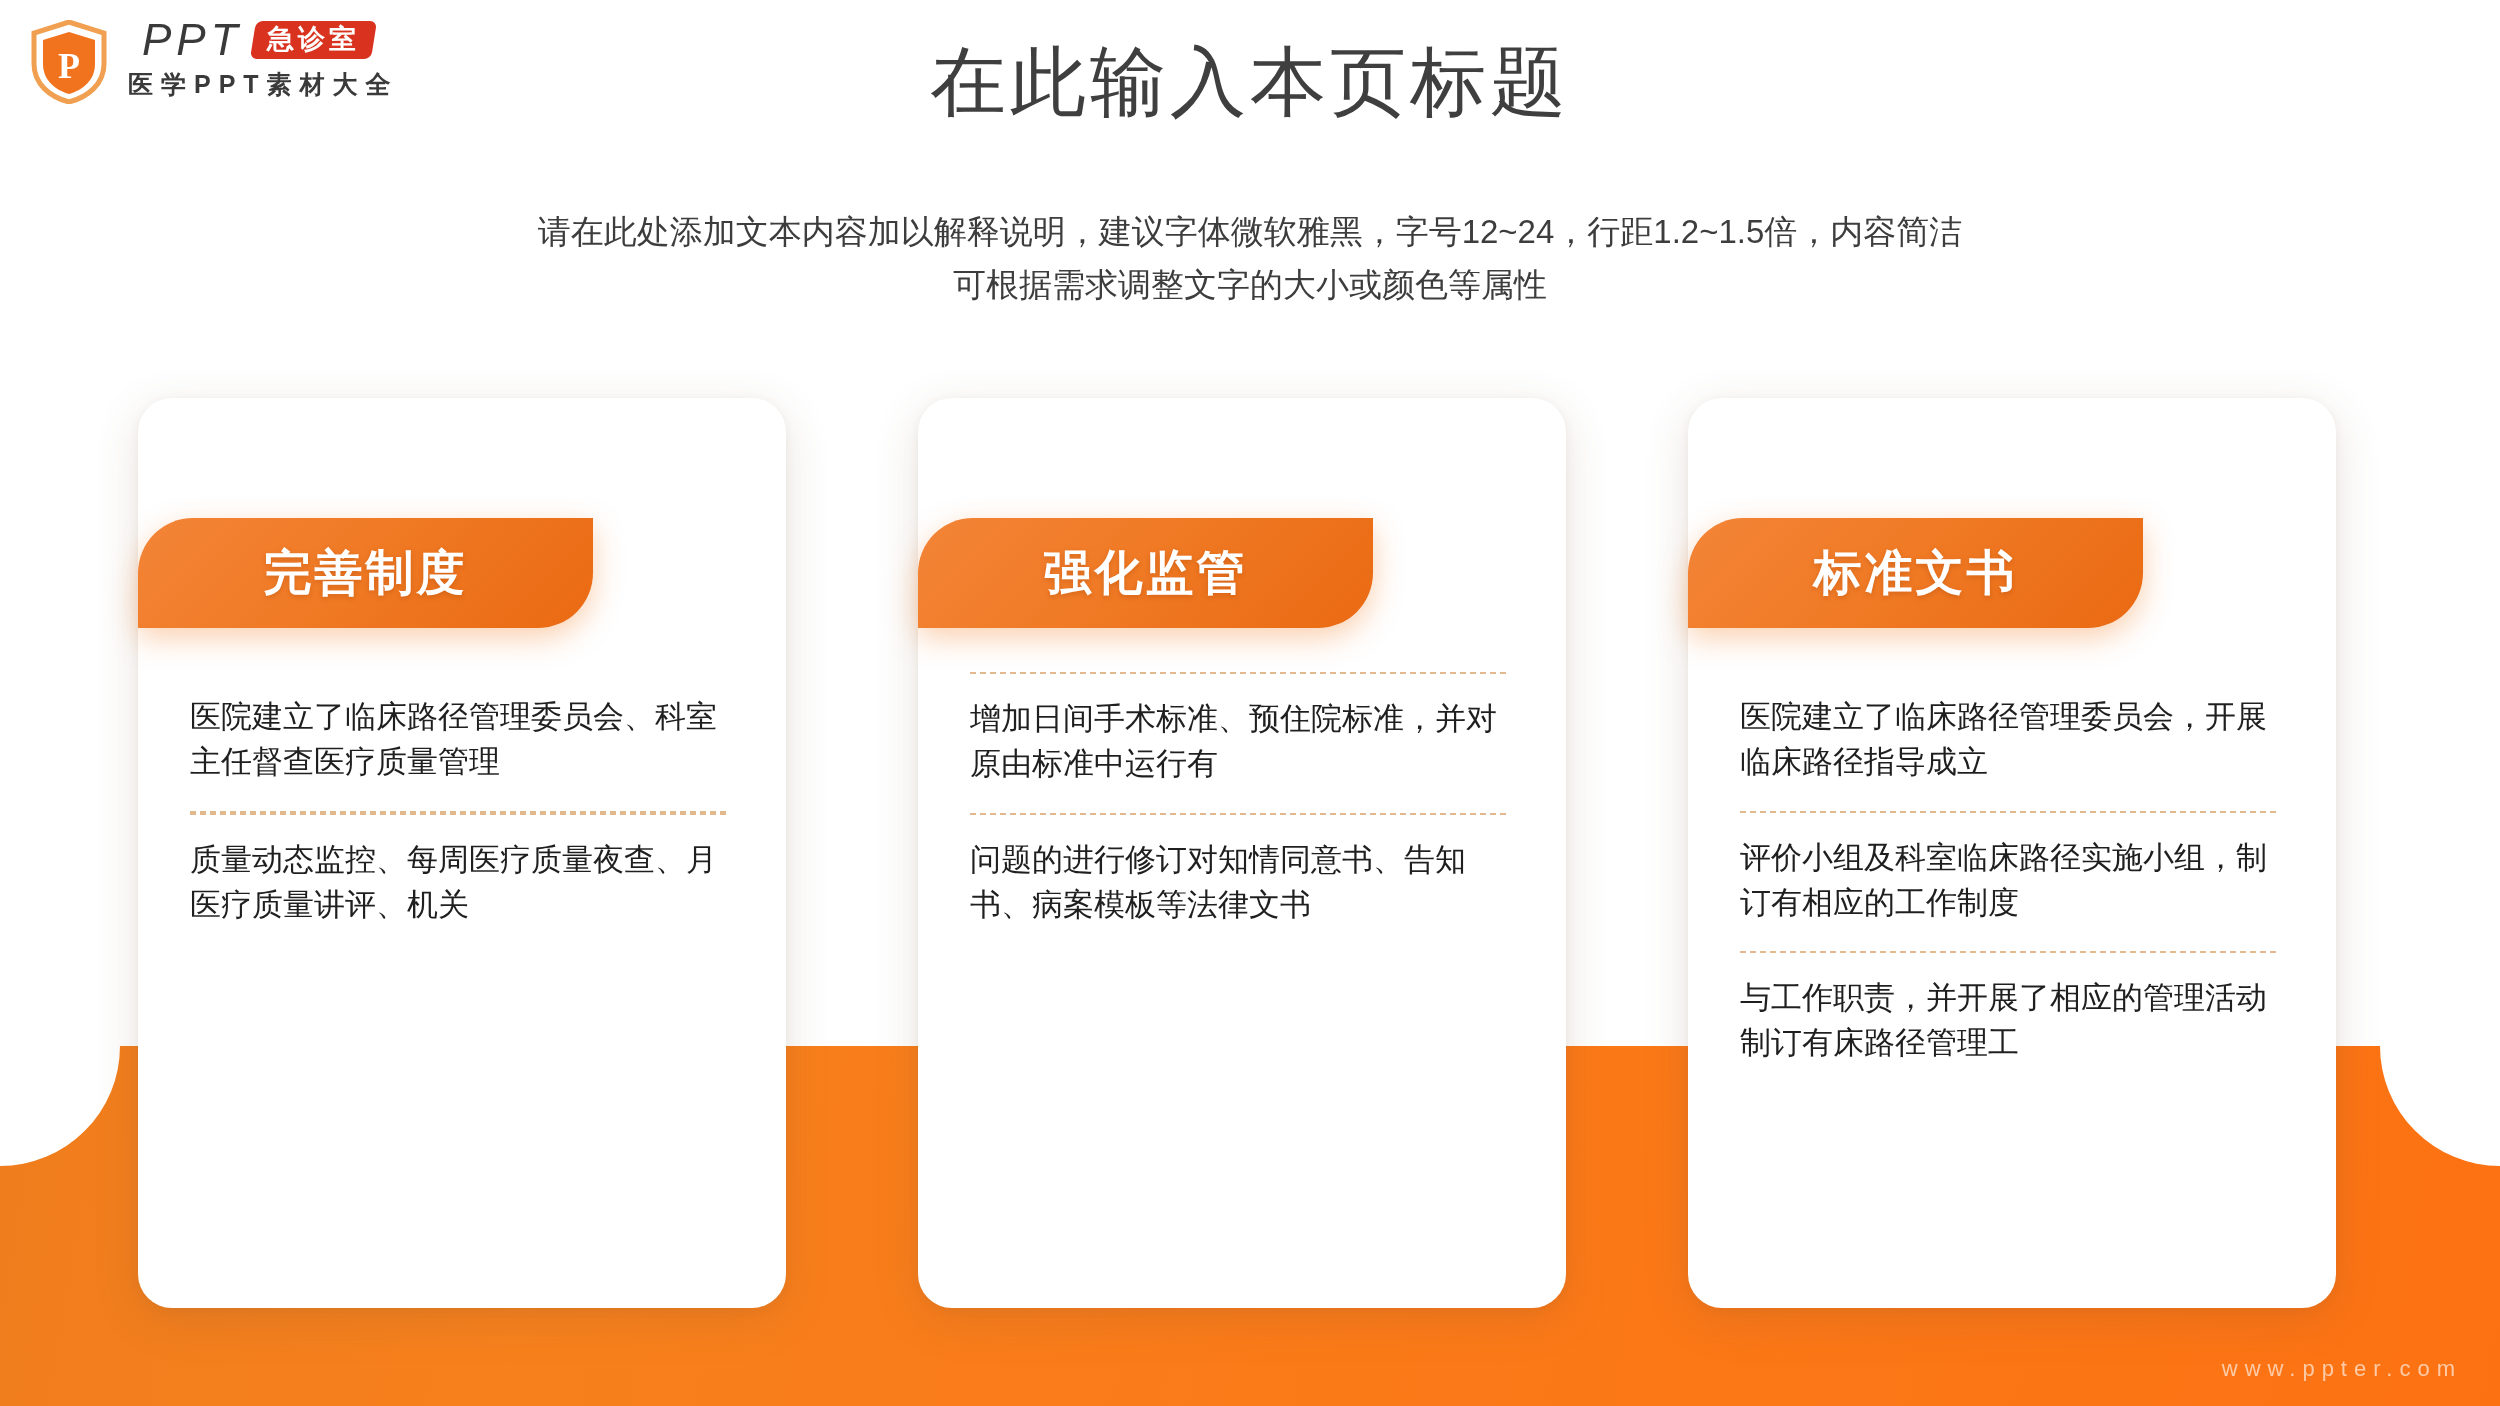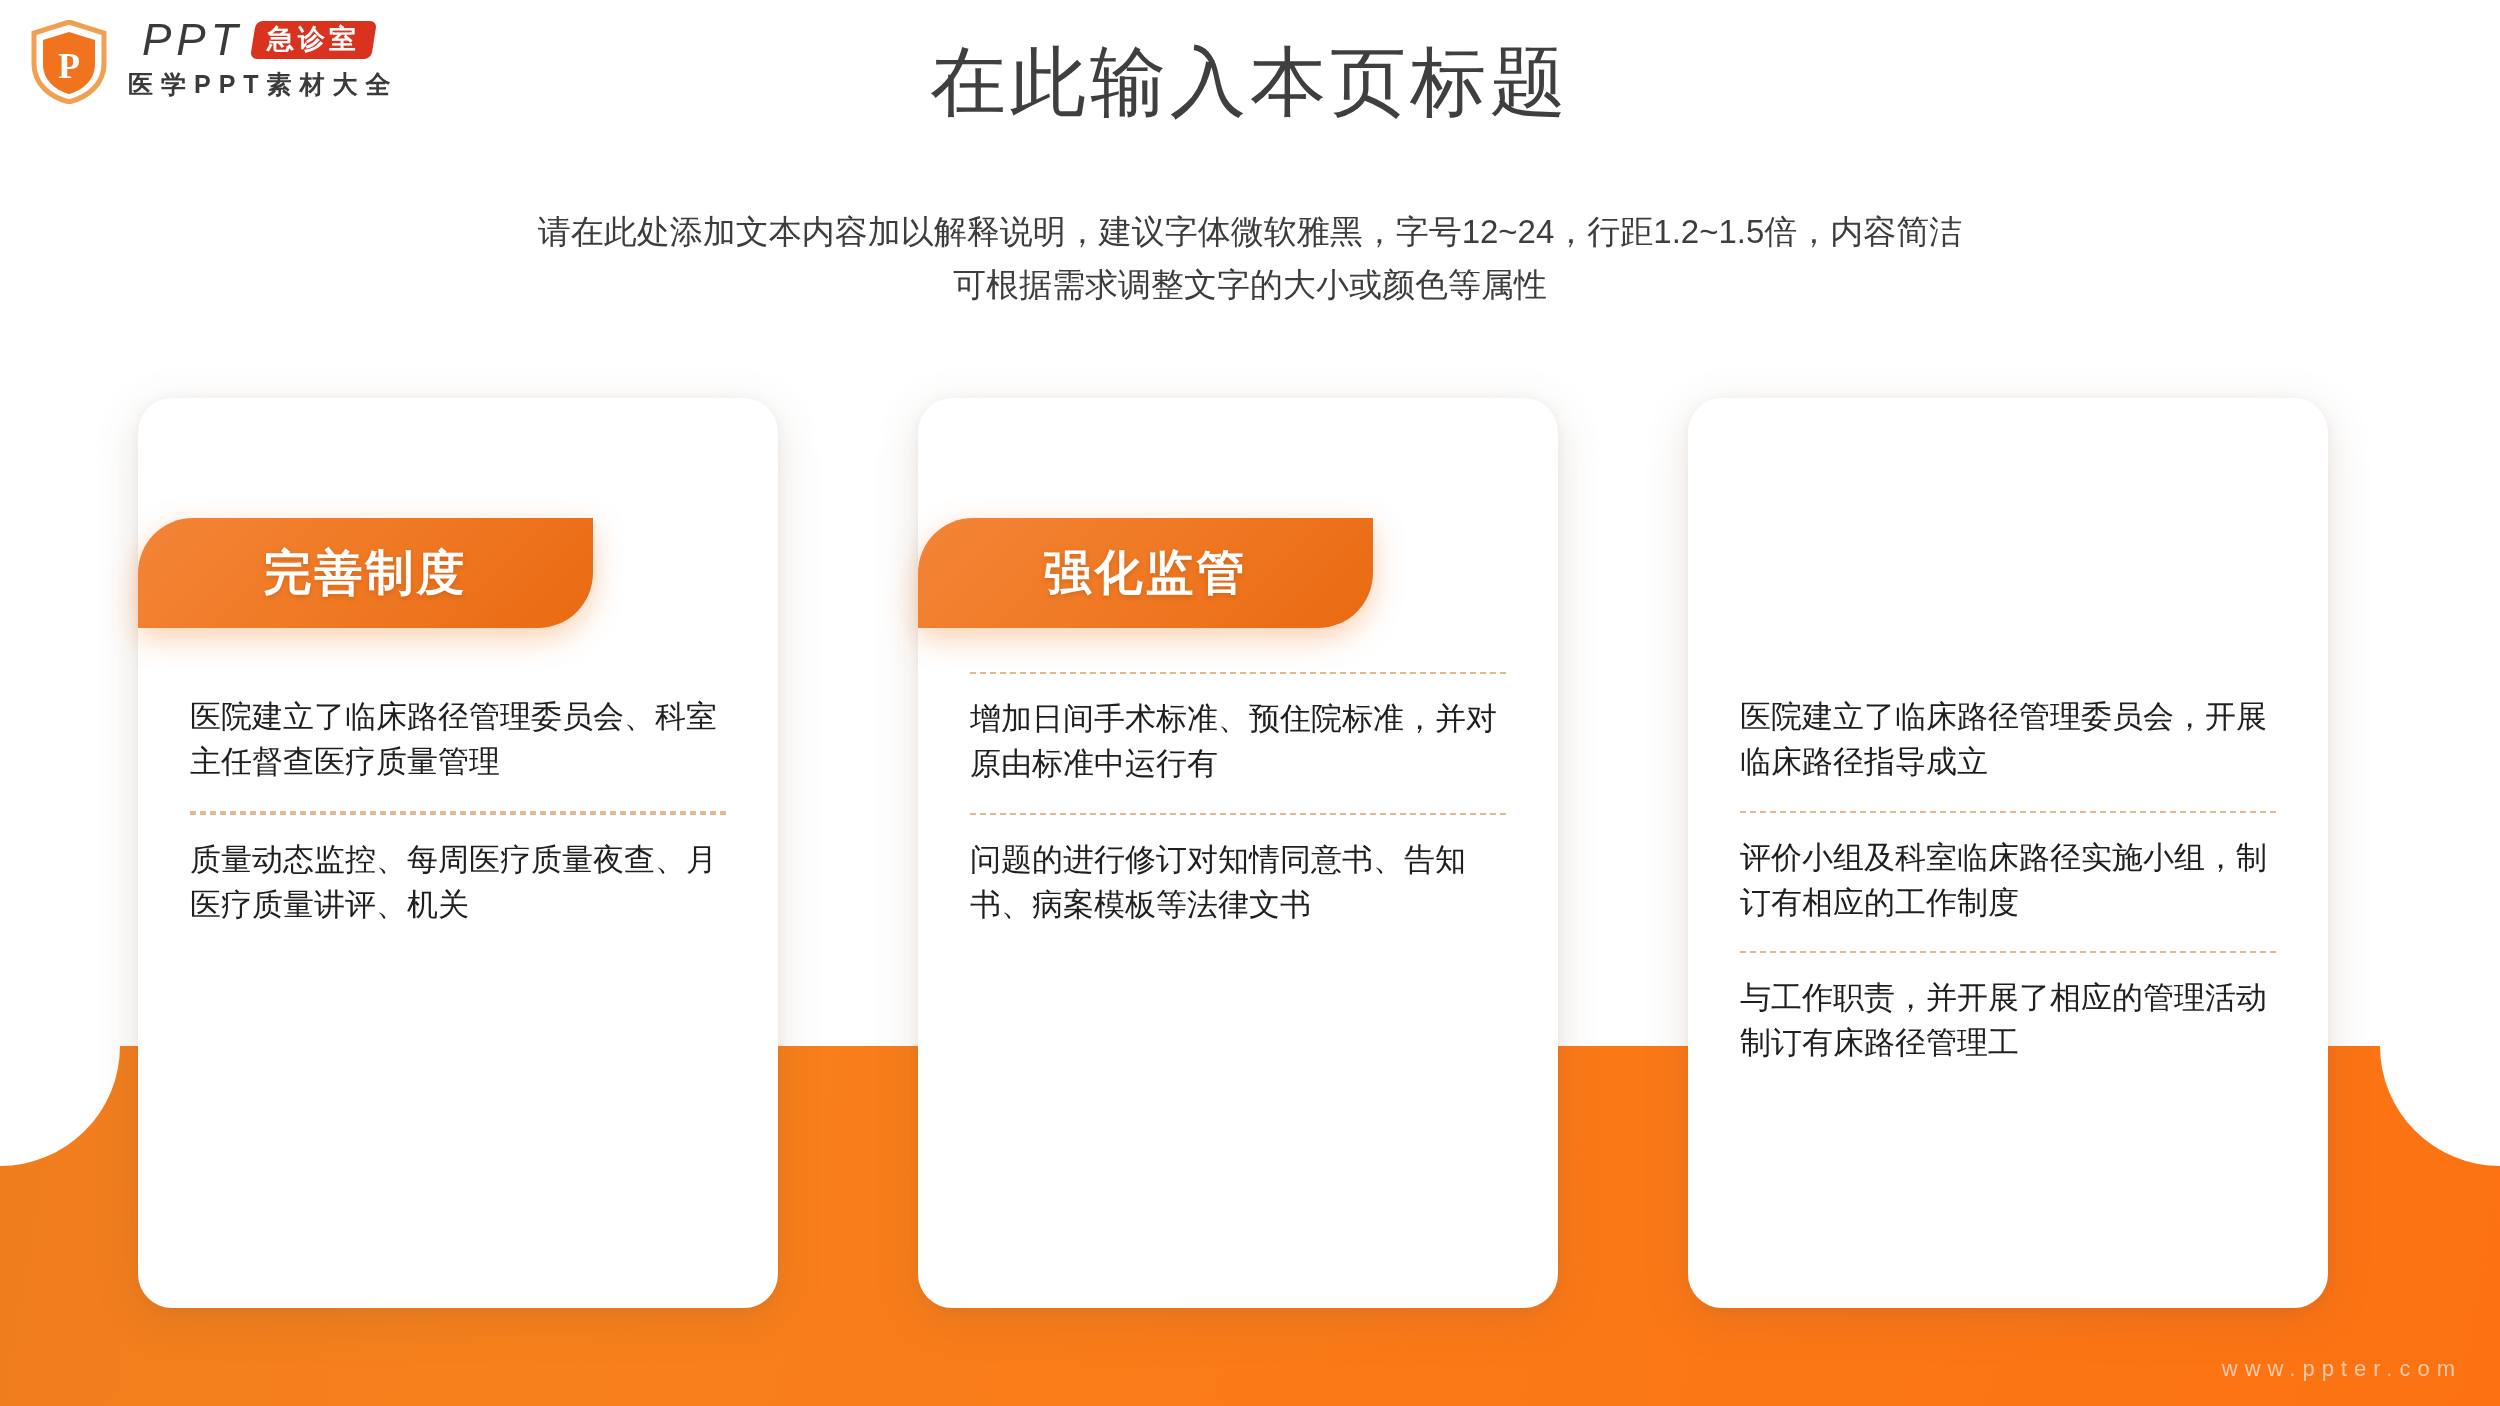--- a/index.html
+++ b/index.html
@@ -139,20 +139,21 @@
   }
   .card {
     position: absolute;
     top: 0;
     width: 640px;
     height: 910px;
     background: #ffffff;
     border-radius: 34px;
     box-shadow: 0 12px 46px rgba(120, 90, 60, 0.16),
                 0 2px 10px rgba(120, 90, 60, 0.08);
+    padding-left: 8px;
   }
   .card.c1 { left: 138px; }
   .card.c2 { left: 918px; }
   .card.c3 { left: 1688px; }
 
   .badge {
     position: absolute;
     left: 0;
     top: 120px;
     width: 455px;
@@ -256,20 +257,23 @@
       </div>
       <div class="items">
         <div class="divider"></div>
         <div class="item-text">增加日间手术标准、预住院标准，并对原由标准中运行有</div>
         <div class="divider"></div>
         <div class="item-text">问题的进行修订对知情同意书、告知书、病案模板等法律文书</div>
       </div>
     </div>
 
     <div class="card c3">
+      <div class="badge">
+        <div class="badge-label">标准文书</div>
+      </div>
       <div class="items">
         <div class="item-text">医院建立了临床路径管理委员会，开展临床路径指导成立</div>
         <div class="divider"></div>
         <div class="item-text">评价小组及科室临床路径实施小组，制订有相应的工作制度</div>
         <div class="divider"></div>
         <div class="item-text">与工作职责，并开展了相应的管理活动制订有床路径管理工</div>
       </div>
     </div>
 
   </div>

